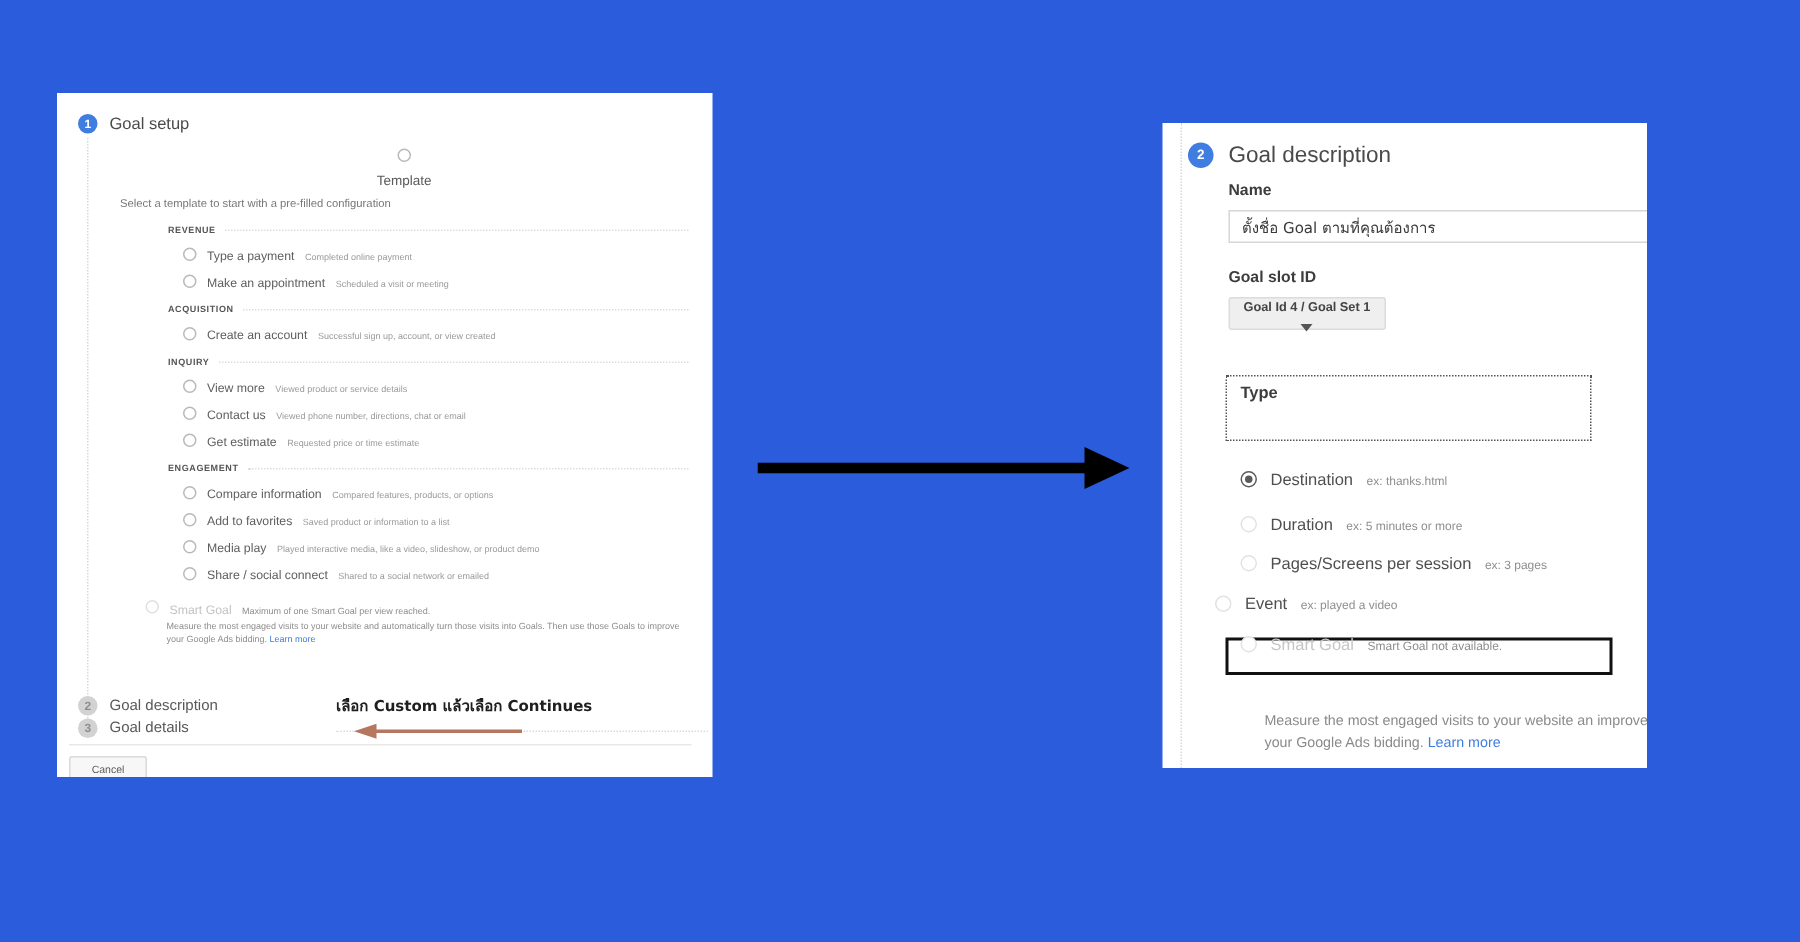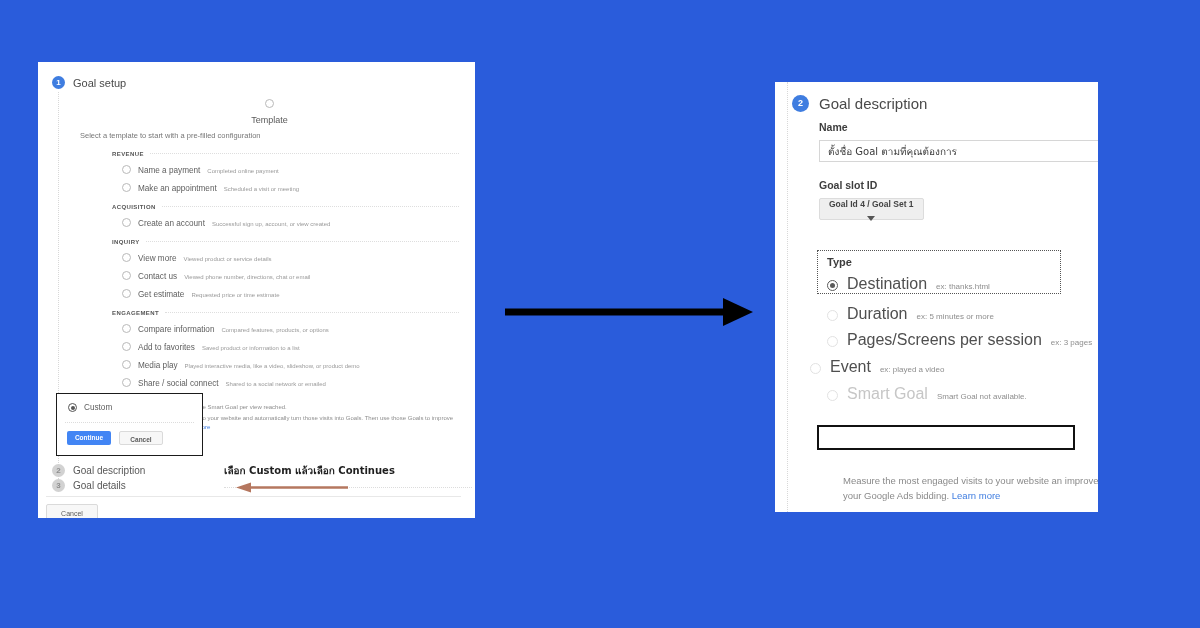--- a/index.html
+++ b/index.html
@@ -138,21 +138,21 @@
   }
   #type-box .ty{margin:5px 0 0 9px;font-size:11px;color:#3d3d3d;font-weight:bold;}
 
   .rp-opt{position:absolute;display:flex;align-items:baseline;gap:9px;}
   .rp-opt .rd{width:11px;height:11px;border-radius:50%;border:1px solid #bcbcbc;
               background:#fff;flex:0 0 11px;box-sizing:border-box;position:relative;top:2px;}
   .rp-opt .rd.on{border-color:#5a5a5a;}
   .rp-opt .rd.on:after{content:"";position:absolute;left:2px;top:2px;width:5px;height:5px;
                        border-radius:50%;background:#5a5a5a;}
   .rp-opt .rd.dim{border-color:#e2e2e2;}
-  .rp-opt .nm{font-size:16px;color:#4f4f4f;white-space:nowrap;}
+  .rp-opt .nm{font-size:11px;color:#4f4f4f;white-space:nowrap;margin-top:39px;}
   .rp-opt .nm.dim{color:#c6c6c6;}
   .rp-opt .ds{font-size:8px;color:#8e8e8e;white-space:nowrap;}
 
   #event-box{position:absolute;left:42px;top:343px;width:258px;height:25px;
              border:2px solid #111;box-sizing:border-box;}
 
   #smart-desc{position:absolute;left:68px;top:392px;width:268px;font-size:9.5px;
               color:#8a8a8a;line-height:1.55;}
   #smart-desc a{color:#3f7de0;text-decoration:none;}
 </style>
@@ -173,21 +173,21 @@
       <div class="lbl">Template</div>
     </div>
     <div class="tmpl-sub">Select a template to start with a pre-filled configuration</div>
 
     <div class="cat">
       <span class="name">REVENUE</span>
       <span class="ln"></span>
     </div>
     <div class="opt">
       <span class="radio rd"></span>
-      <span class="nm">Name a payment</span>
+      <span class="nm">Type a payment</span>
       <span class="ds">Completed online payment</span>
     </div>
     <div class="opt">
       <span class="radio rd"></span>
       <span class="nm">Make an appointment</span>
       <span class="ds">Scheduled a visit or meeting</span>
     </div>
 
     <div class="cat">
       <span class="name">ACQUISITION</span>
@@ -247,31 +247,20 @@
     <div class="smart">
       <span class="radio rd dim"></span>
       <span class="nm">Smart Goal</span>
       <span class="ds">Maximum of one Smart Goal per view reached.</span>
     </div>
     <div class="smart-body">
       <span>Measure the most engaged visits to your website and automatically turn those visits into Goals. Then use those Goals to improve your Google Ads bidding.</span>
       <a href="#">Learn more</a>
     </div>
 
-    <div id="custom-box">
-      <div class="c-row">
-        <span class="radio on"></span>
-        <span class="lbl">Custom</span>
-      </div>
-      <div class="c-sep"></div>
-      <div class="c-btns">
-        <button class="btn-blue">Continue</button>
-        <button class="btn-grey">Cancel</button>
-      </div>
-    </div>
 
     <div class="sep-right"></div>
 
     <div class="annot-th">เลือก Custom แล้วเลือก Continues</div>
 
     <svg id="annot-arrow" viewBox="0 0 115 11">
       <line x1="114" y1="5.5" x2="16" y2="5.5" stroke="#b5775f" stroke-width="2.4"></line>
       <polygon points="2,5.5 17,0.5 17,10.5" fill="#b5775f"></polygon>
     </svg>
 

